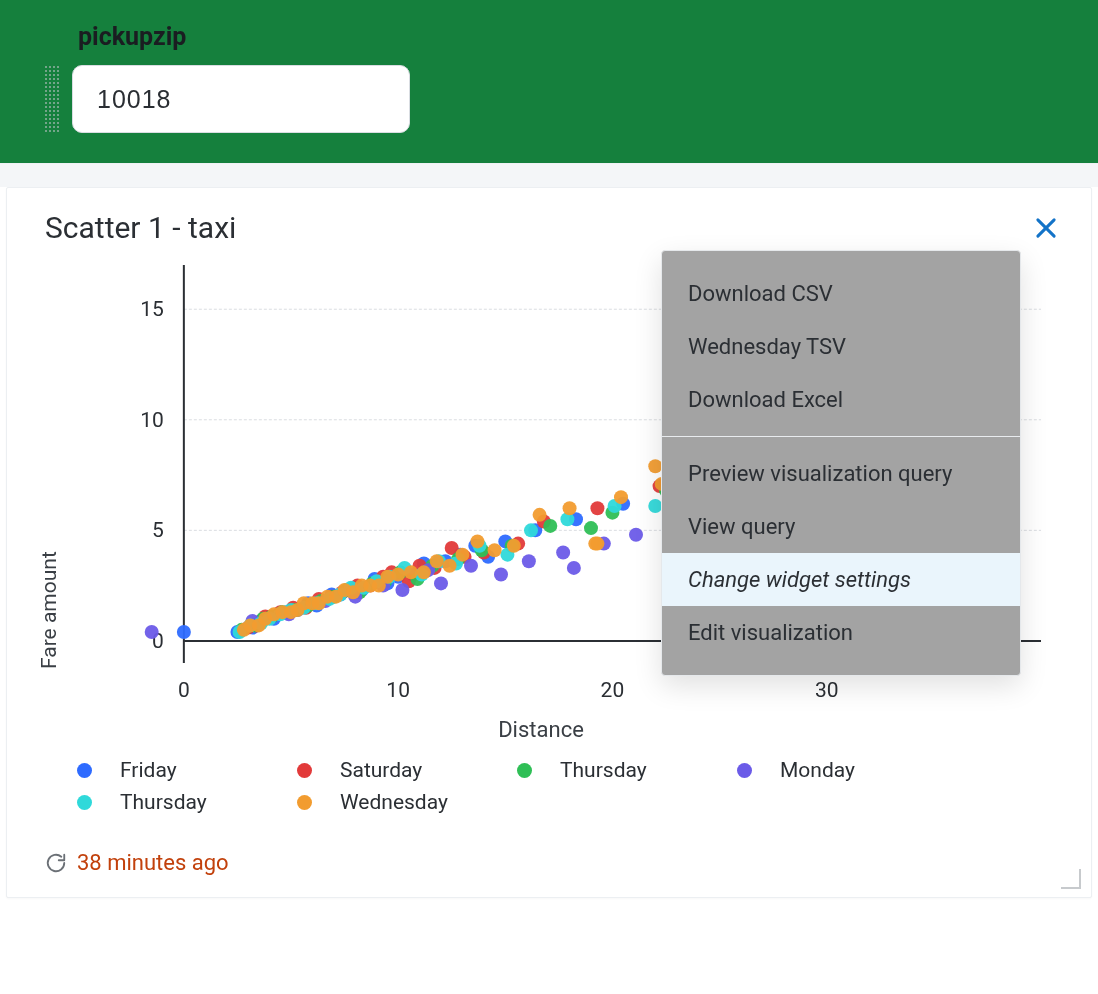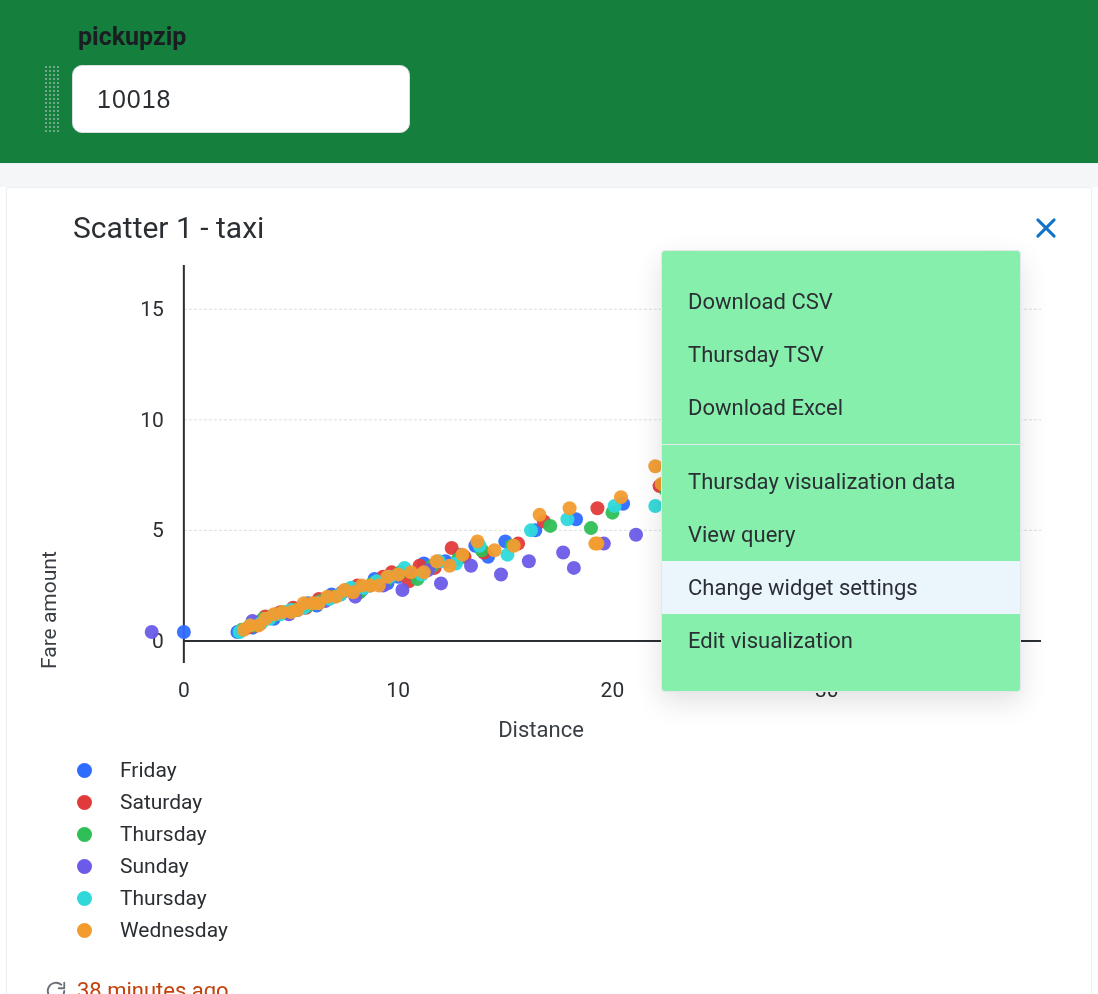--- a/index.html
+++ b/index.html
@@ -57,21 +57,20 @@
     border-top: 1px solid #eef1f4;
   }
   .card-header {
     display: flex; justify-content: space-between; align-items: center;
     padding: 0 30px 4px 38px;
   }
   .card-title {
     font-size: 30px;
     font-weight: 400;
     color: #2b2f34;
-    margin-left: 28px;
   }
   .close-x {
     width: 30px; height: 30px; position: relative;
     cursor: pointer;
   }
   .close-x::before, .close-x::after {
     content: ""; position: absolute; left: 50%; top: 50%;
     width: 26px; height: 3px; background: #1373c8;
     transform-origin: center;
     border-radius: 2px;
@@ -103,21 +102,21 @@
     display: block;
   }
   .grid { stroke: #dadde1; stroke-width: 1; stroke-dasharray: 3 2; }
   .tick-label { font-size: 21px; fill: #2b2f34; font-family: inherit; }
   .axis-line { stroke: #2b2f34; stroke-width: 2; }
 
   .legend {
     padding: 12px 30px 6px 70px;
   }
   .legend-row {
-    display: flex; flex-wrap: wrap; flex-direction: column;
+    display: flex; flex-wrap: wrap;
   }
   .legend-item {
     display: flex; align-items: center;
     width: 220px;
     padding: 4px 0;
     font-size: 21px;
     color: #2b2f34;
     cursor: pointer;
   }
   .legend-item .dot {
@@ -146,34 +145,34 @@
     content: ""; position: absolute; right: 0; bottom: 0;
     background: #9aa0a6;
   }
   .resize-corner::before { width: 20px; height: 2px; }
   .resize-corner::after  { width: 2px;  height: 20px; }
 
   .menu {
     position: absolute;
     top: 62px; right: 70px;
     width: 360px;
-    background: #86efac;
+    background: #a3a3a3;
     border: 1px solid #e5e8eb;
     border-radius: 4px;
     box-shadow: 0 10px 28px rgba(0,0,0,0.12);
-    padding: 24px 0;
+    padding: 16px 0;
     z-index: 10;
   }
   .menu-item {
     padding: 14px 26px;
     font-size: 22px;
     color: #2b2f34;
     cursor: pointer;
   }
-  .menu-item.highlight { background: #eaf5fc; }
+  .menu-item.highlight { background: #eaf5fc; font-style: italic; }
   .menu-sep {
     height: 1px; background: #e8ebee;
     margin: 10px 0;
   }
 </style>
 </head>
 <body>
 
 <div class="filter-section">
   <div class="filter-label">pickupzip</div>
@@ -393,21 +392,21 @@
         <div class="legend-item">
           <span class="dot" style="background: rgb(226, 58, 58);"></span>
           <span>Saturday</span>
         </div>
         <div class="legend-item">
           <span class="dot" style="background: rgb(47, 191, 86);"></span>
           <span>Thursday</span>
         </div>
         <div class="legend-item">
           <span class="dot" style="background: rgb(107, 91, 232);"></span>
-          <span>Sunday</span>
+          <span>Monday</span>
         </div>
         <div class="legend-item">
           <span class="dot" style="background: rgb(47, 217, 218);"></span>
           <span>Thursday</span>
         </div>
         <div class="legend-item">
           <span class="dot" style="background: rgb(242, 156, 47);"></span>
           <span>Wednesday</span>
         </div>
       </div>
@@ -420,21 +419,21 @@
         <polyline points="21 3 21 9 15 9"></polyline>
       </svg>
     </span>
     <span>38 minutes ago</span>
   </div>
 
   <div class="resize-corner"></div>
 
   <div id="menu" class="menu">
       <div class="menu-item">Download CSV</div>
-      <div class="menu-item">Thursday TSV</div>
+      <div class="menu-item">Wednesday TSV</div>
       <div class="menu-item">Download Excel</div>
       <div class="menu-sep"></div>
-      <div class="menu-item">Thursday visualization data</div>
+      <div class="menu-item">Preview visualization query</div>
       <div class="menu-item">View query</div>
       <div class="menu-item highlight">Change widget settings</div>
       <div class="menu-item">Edit visualization</div>
     </div>
 </div>
 
 </body></html>

